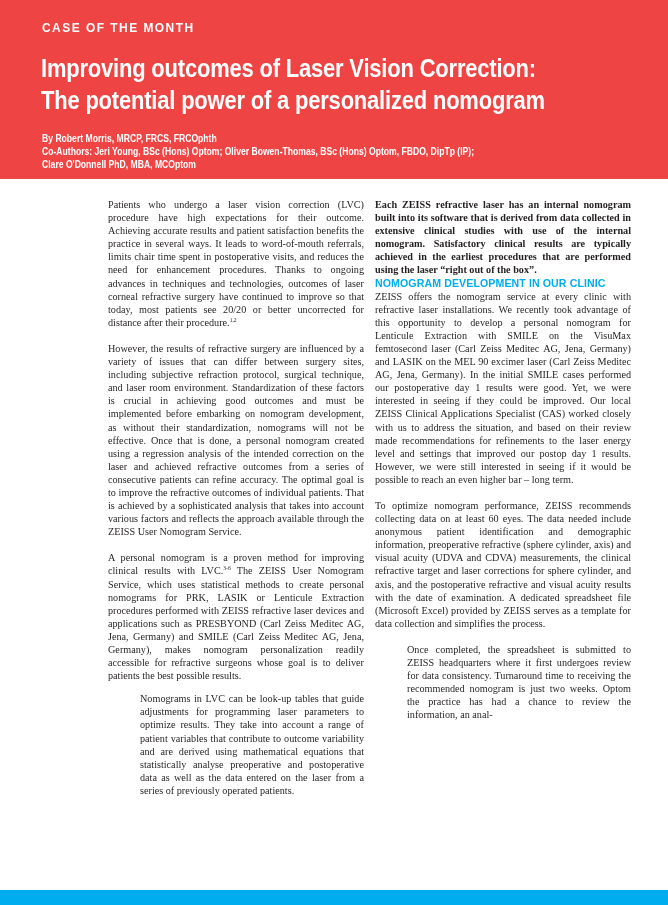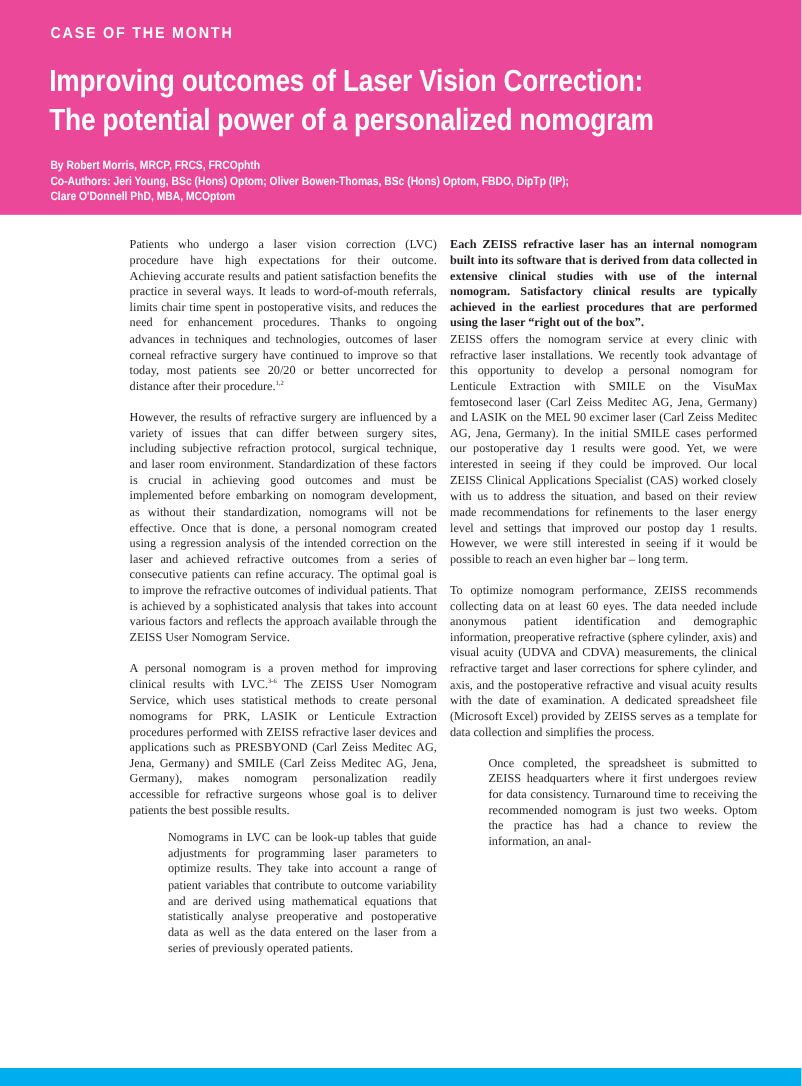--- a/index.html
+++ b/index.html
@@ -1,21 +1,21 @@
 <!DOCTYPE html>
 <html><head>
   <meta charset="utf-8">
   <style>
     * { margin: 0; padding: 0; box-sizing: border-box; }
     html, body { width: 668px; height: 905px; overflow: hidden; background: #ffffff; }
     body { position: relative; font-family: "Liberation Serif", serif; color: #231f20; }
 
     .header {
       position: absolute; left: 0; top: 0; width: 668px; height: 179px;
-      background: #ec4899;
+      background: #ef4444;
       color: #ffffff;
       font-family: "Liberation Sans", sans-serif;
     }
     .kicker {
       position: absolute; left: 42px; top: 20px;
       font-size: 13px; font-weight: bold; letter-spacing: 1.6px;
       transform: scaleX(0.92); transform-origin: left top;
     }
     .title {
       position: absolute; left: 41px; top: 52px;
@@ -72,18 +72,19 @@
 
 <section class="col left">
   <p><span>Patients who undergo a laser vision correction (LVC) procedure have high expectations for their outcome. Achieving accurate results and patient satisfaction benefits the practice in several ways. It leads to word-of-mouth referrals, limits chair time spent in postoperative visits, and reduces the need for enhancement procedures. Thanks to ongoing advances in techniques and technologies, outcomes of laser corneal refractive surgery have continued to improve so that today, most patients see 20/20 or better uncorrected for distance after their procedure.</span><sup>1,2</sup></p>
   <p>However, the results of refractive surgery are influenced by a variety of issues that can differ between surgery sites, including subjective refraction protocol, surgical technique, and laser room environment. Standardization of these factors is crucial in achieving good outcomes and must be implemented before embarking on nomogram development, as without their standardization, nomograms will not be effective. Once that is done, a personal nomogram created using a regression analysis of the intended correction on the laser and achieved refractive outcomes from a series of consecutive patients can refine accuracy. The optimal goal is to improve the refractive outcomes of individual patients. That is achieved by a sophisticated analysis that takes into account various factors and reflects the approach available through the ZEISS User Nomogram Service.</p>
   <p style="margin-bottom:10px;"><span>A personal nomogram is a proven method for improving clinical results with LVC.</span><sup>3-6</sup><span> The ZEISS User Nomogram Service, which uses statistical methods to create personal nomograms for PRK, LASIK or Lenticule Extraction procedures performed with ZEISS refractive laser devices and applications such as PRESBYOND (Carl Zeiss Meditec AG, Jena, Germany) and SMILE (Carl Zeiss Meditec AG, Jena, Germany), makes nomogram personalization readily accessible for refractive surgeons whose goal is to deliver patients the best possible results.</span></p>
   <p class="tight">Nomograms in LVC can be look-up tables that guide adjustments for programming laser parameters to optimize results. They take into account a range of patient variables that contribute to outcome variability and are derived using mathematical equations that statistically analyse preoperative and postoperative data as well as the data entered on the laser from a series of previously operated patients.</p>
 </section>
 
 <section class="col right">
   <p style="margin-bottom:0;font-weight:bold;">Each ZEISS refractive laser has an internal nomogram built into its software that is derived from data collected in extensive clinical studies with use of the internal nomogram. Satisfactory clinical results are typically achieved in the earliest procedures that are performed using the laser “right out of the box”.</p>
+  <h2 class="subhead">NOMOGRAM DEVELOPMENT IN OUR CLINIC</h2>
   <p>ZEISS offers the nomogram service at every clinic with refractive laser installations. We recently took advantage of this opportunity to develop a personal nomogram for Lenticule Extraction with SMILE on the VisuMax femtosecond laser (Carl Zeiss Meditec AG, Jena, Germany) and LASIK on the MEL 90 excimer laser (Carl Zeiss Meditec AG, Jena, Germany). In the initial SMILE cases performed our postoperative day 1 results were good. Yet, we were interested in seeing if they could be improved. Our local ZEISS Clinical Applications Specialist (CAS) worked closely with us to address the situation, and based on their review made recommendations for refinements to the laser energy level and settings that improved our postop day 1 results. However, we were still interested in seeing if it would be possible to reach an even higher bar – long term.</p>
   <p>To optimize nomogram performance, ZEISS recommends collecting data on at least 60 eyes. The data needed include anonymous patient identification and demographic information, preoperative refractive (sphere cylinder, axis) and visual acuity (UDVA and CDVA) measurements, the clinical refractive target and laser corrections for sphere cylinder, and axis, and the postoperative refractive and visual acuity results with the date of examination. A dedicated spreadsheet file (Microsoft Excel) provided by ZEISS serves as a template for data collection and simplifies the process.</p>
   <p class="tight">Once completed, the spreadsheet is submitted to ZEISS headquarters where it first undergoes review for data consistency. Turnaround time to receiving the recommended nomogram is just two weeks. Optom the practice has had a chance to review the information, an anal-</p>
 </section>
 
 <div class="footer-bar"></div>
 
 </body></html>

